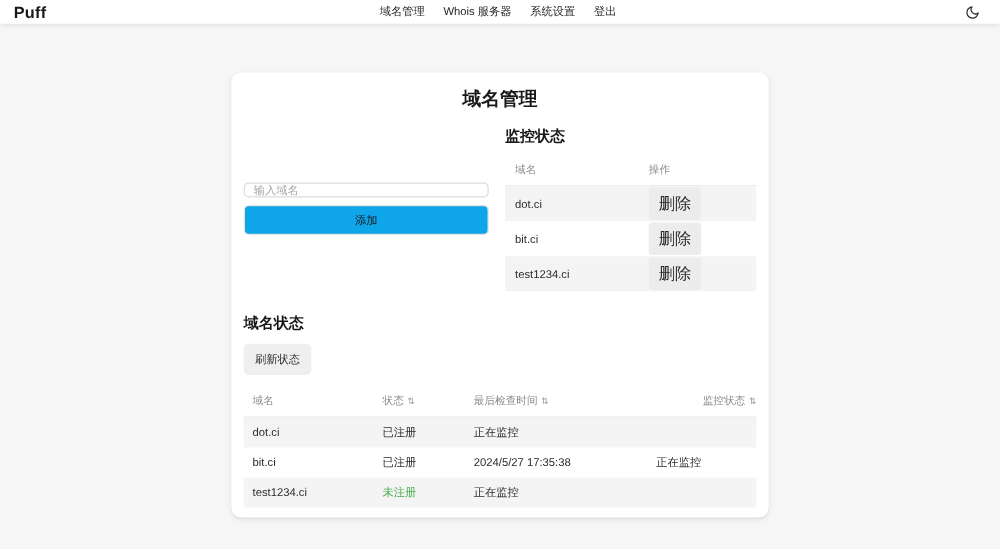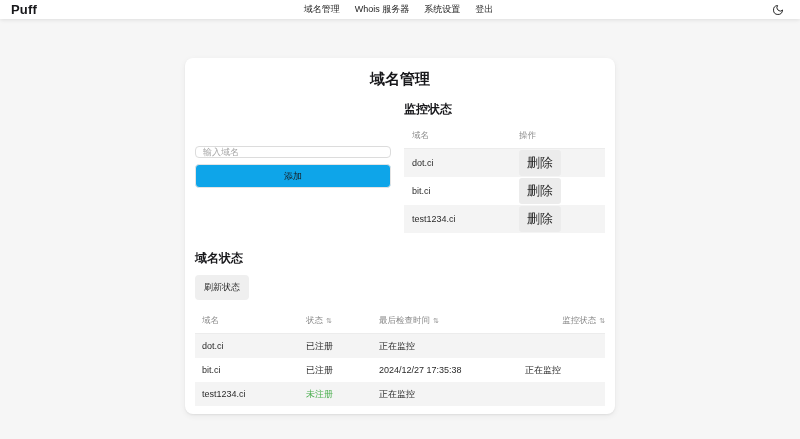--- a/index.html
+++ b/index.html
@@ -229,21 +229,21 @@
       </div>
 
       <div class="st-row">
         <span class="st-cell st-c1">dot.ci</span>
         <span class="st-cell st-c2">已注册</span>
         <span class="st-cell st-c4">正在监控</span>
       </div>
       <div class="st-row">
         <span class="st-cell st-c1">bit.ci</span>
         <span class="st-cell st-c2">已注册</span>
-        <span class="st-cell st-c3">2024/12/27 17:35:38</span>
+        <span class="st-cell st-c3">2024/5/27 17:35:38</span>
         <span class="st-cell st-c4">正在监控</span>
       </div>
       <div class="st-row">
         <span class="st-cell st-c1">test1234.ci</span>
         <span class="st-cell st-c2" style="color:#4caf50">未注册</span>
         <span class="st-cell st-c4">正在监控</span>
       </div>
     </div>
   </section>
 </main>

